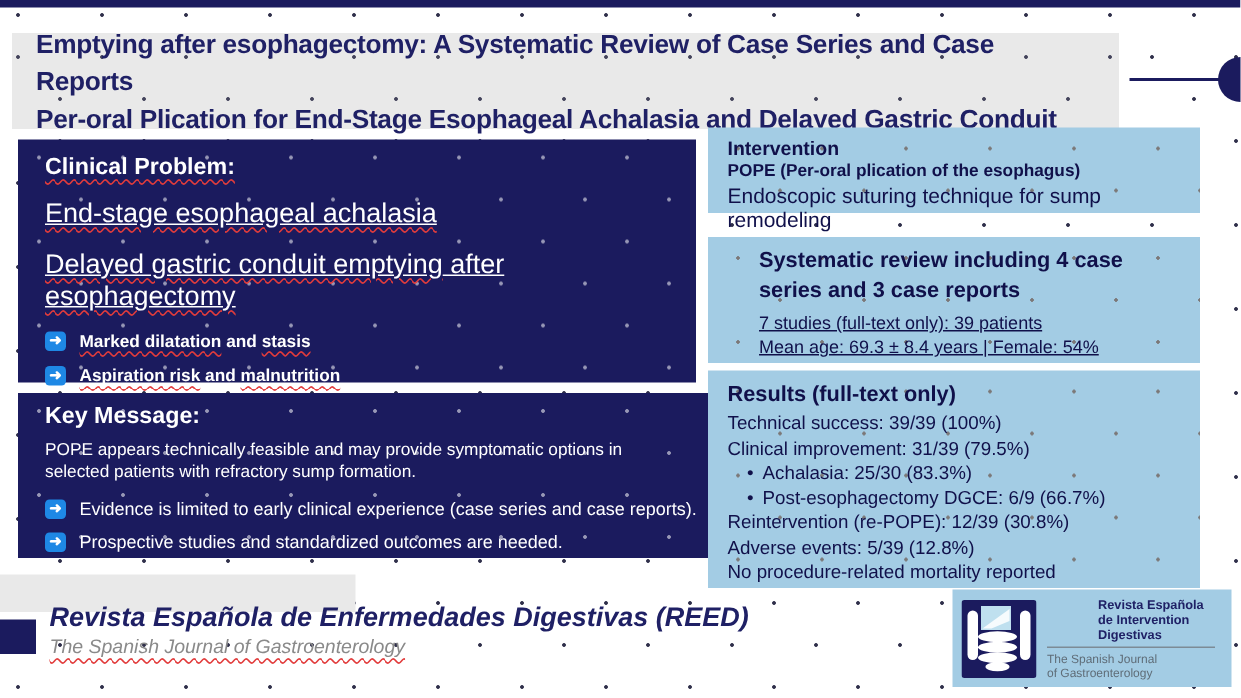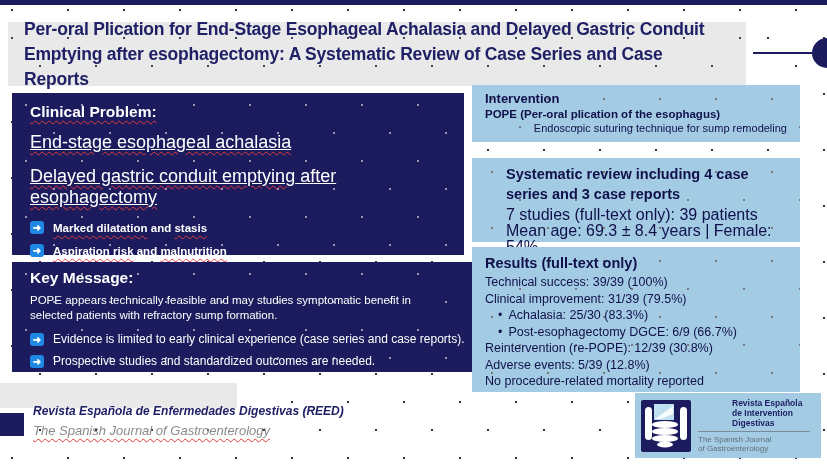--- a/index.html
+++ b/index.html
@@ -85,56 +85,56 @@
     background-size: 56px 56px, 56px 56px;
     background-position: 20px 14px, 48px 42px;
     color: #10104a; box-sizing: border-box; padding: 6px 13px;
   }
   .intervention-box { top: 85px; height: 57px; }
   .review-box { top: 158px; height: 84px; padding-left: 34px; }
   .results-box { top: 247px; height: 145px; }
   .blue-h-sm { font-size: 13px; font-weight: 700; margin: 0 0 2px 0; }
   .blue-h-lg { font-size: 14.5px; font-weight: 700; line-height: 20px; margin: 0 0 3px 0; }
   .int-line1 { font-size: 11.5px; font-weight: 700; margin: 0 0 2px 0; }
-  .int-line2 { font-size: 11px; margin: 0; text-align: right; }
-  .rev-line { font-size: 16px; line-height: 16px; margin: 0; }
+  .int-line2 { font-size: 14px; margin: 0; }
+  .rev-line { font-size: 12px; line-height: 16px; margin: 0; text-decoration: underline; }
   .res-line { font-size: 12.5px; line-height: 16.5px; }
   .res-line.sub { padding-left: 13px; }
   .res-dot { margin-right: 6px; }
   .gray-band {
     position: absolute; left: 0; top: 383px; width: 237px; height: 25px;
     background-color: #e9e9e9;
     background-image: radial-gradient(circle, rgba(25,25,55,0.8) 1px, transparent 1.5px);
     background-size: 56px 56px; background-position: 40px 10px;
   }
   .footer-square { position: absolute; left: 0; top: 413px; width: 24px; height: 23px; background: #1b1b5e; }
   .footer-text { position: absolute; left: 33px; top: 402px; }
-  .footer-name { font-size: 12px; font-weight: 700; font-style: italic; color: #1f2065; line-height: 19px; }
+  .footer-name { font-size: 18px; font-weight: 700; font-style: italic; color: #1f2065; line-height: 19px; }
   .footer-sub { font-size: 13px; font-style: italic; color: #8a8a8a; line-height: 19px; }
   .logo-box {
     position: absolute; left: 635px; top: 393px; width: 186px; height: 65px;
     background: #a3cce4; display: flex; align-items: center; padding: 0 6px;
     box-sizing: border-box;
   }
   .logo-mark { flex: 0 0 auto; width: 50px; height: 52px; margin-right: 7px; }
   .logo-text { display: flex; flex-direction: column; }
   .logo-name { font-size: 8.5px; font-weight: 700; color: #1f2065; line-height: 10px; padding-left: 34px; }
   .logo-divider { width: 112px; height: 1px; background: #7d8b96; margin: 3px 0; }
   .logo-sub { font-size: 8px; color: #5f6d78; line-height: 9.5px; }
 </style>
 </head>
 <body>
 
 <div id="canvas">
 
   <div class="top-bar"></div>
 
   <div class="title-box">
+    <span class="title-line">Emptying after esophagectomy: A Systematic Review of Case Series and Case Reports</span>
     <span class="title-line">Per-oral Plication for End-Stage Esophageal Achalasia and Delayed Gastric Conduit</span>
-    <span class="title-line">Emptying after esophagectomy: A Systematic Review of Case Series and Case Reports</span>
   </div>
 
   <div class="deco-line"></div>
   <div class="deco-circle"></div>
 
   <div class="navy-box clinical-box">
     <div class="navy-heading sq">Clinical Problem:</div>
     <div class="clin-line"><span class="sq">End-stage esophageal achalasia</span></div>
     <div class="clin-line"><span class="sq">Delayed gastric conduit emptying</span><span> after </span><span class="sq">esophagectomy</span></div>
     <div class="bullet-row">
@@ -146,21 +146,21 @@
       <span class="clin-bullet-label"><span class="sq">Aspiration risk</span><span> and </span><span class="sq">malnutrition</span></span>
     </div>
     <div class="bullet-row">
       <span class="arrow-icon">➜</span>
       <span class="clin-bullet-label"><span class="sq">Limited therapeutic options</span></span>
     </div>
   </div>
 
   <div class="navy-box key-box">
     <div class="navy-heading" style="margin-bottom:6px;">Key Message:</div>
-    <div class="key-body">POPE appears technically feasible and may studies symptomatic benefit in selected patients with refractory sump formation.</div>
+    <div class="key-body">POPE appears technically feasible and may provide symptomatic options in selected patients with refractory sump formation.</div>
     <div class="bullet-row" style="margin-bottom:8px;">
       <span class="arrow-icon">➜</span>
       <span class="key-bullet-label">Evidence is limited to early clinical experience (case series and case reports).</span>
     </div>
     <div class="bullet-row">
       <span class="arrow-icon">➜</span>
       <span class="key-bullet-label">Prospective studies and standardized outcomes are needed.</span>
     </div>
   </div>
 

